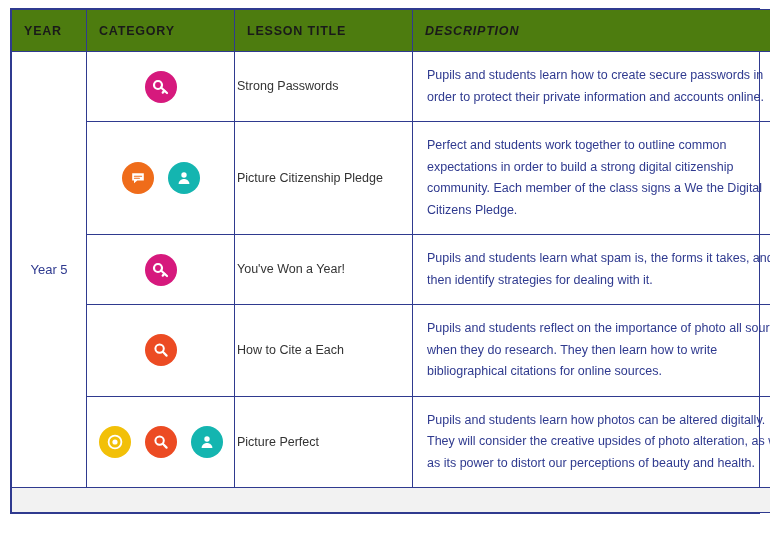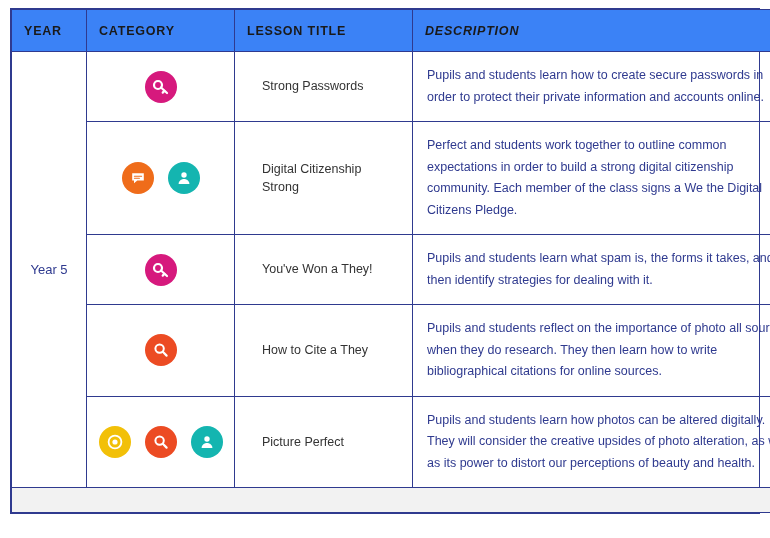--- a/index.html
+++ b/index.html
@@ -37,21 +37,21 @@
 
   thead th {
     font-size: 12.5px;
     letter-spacing: 0.8px;
     font-weight: bold;
     color: #1a1a1a;
     text-transform: uppercase;
     text-align: left;
     padding: 13px 12px;
     height: 42px;
-    background: #3b82f6;
+    background: #4d7c0f;
   }
 
   .col-year   { width: 75px; }
   .col-cat    { width: 148px; margin-top: 48px; }
   .col-lesson { width: 178px; margin-top: 30px; }
   .col-desc   { width: 396px; font-style: italic; }
 
   td.year-cell {
     text-align: center;
     color: #2f3a8f;
@@ -84,21 +84,21 @@
 
   .ic-key    { background: #d6197d; }
   .ic-chat   { background: #ef6c1a; }
   .ic-people { background: #14b5b0; }
   .ic-search { background: #ec4b23; }
   .ic-target { background: #f2c008; }
 
   td.lesson-cell {
     font-size: 12.5px;
     color: #333333;
-    padding: 12px 27px;
+    padding: 12px 2px;
     line-height: 1.45;
   }
 
   td.desc-cell {
     font-size: 12.5px;
     color: #2f3a8f;
     padding: 13px 14px;
     line-height: 1.72;
     margin-left: 40px;
   }
@@ -153,52 +153,52 @@
               </svg>
             </span>
             <span class="icon ic-people">
               <svg width="18" height="18" viewBox="0 0 18 18" aria-hidden="true">
                 <circle cx="9" cy="6" r="2.7" fill="#ffffff"></circle>
                 <path d="M3.6 15c0-3 2.4-5.1 5.4-5.1s5.4 2.1 5.4 5.1z" fill="#ffffff"></path>
               </svg>
             </span>
           </div>
         </td>
-        <td class="lesson-cell">Digital Citizenship Strong</td>
+        <td class="lesson-cell">Picture Citizenship Pledge</td>
         <td class="desc-cell">Perfect and students work together to outline common expectations in order to build a strong digital citizenship community. Each member of the class signs a We the Digital Citizens Pledge.</td>
       </tr>
 
       <tr>
         <td class="cat-cell">
           <div class="icon-row">
             <span class="icon ic-key">
               <svg width="18" height="18" viewBox="0 0 18 18" aria-hidden="true">
                 <circle cx="6" cy="7" r="4" fill="none" stroke="#ffffff" stroke-width="2.2"></circle>
                 <path d="M9 9.5 L15 15" stroke="#ffffff" stroke-width="2.2" stroke-linecap="round"></path>
                 <path d="M12.4 12.9 L10.7 14.6" stroke="#ffffff" stroke-width="2.2" stroke-linecap="round"></path>
               </svg>
             </span>
           </div>
         </td>
-        <td class="lesson-cell">You've Won a They!</td>
+        <td class="lesson-cell">You've Won a Year!</td>
         <td class="desc-cell">Pupils and students learn what spam is, the forms it takes, and then identify strategies for dealing with it.</td>
       </tr>
 
       <tr>
         <td class="cat-cell">
           <div class="icon-row">
             <span class="icon ic-search">
               <svg width="18" height="18" viewBox="0 0 18 18" aria-hidden="true">
                 <circle cx="7.6" cy="7.6" r="4.2" fill="none" stroke="#ffffff" stroke-width="2"></circle>
                 <path d="M10.8 10.8 L14.6 14.6" stroke="#ffffff" stroke-width="2.2" stroke-linecap="round"></path>
               </svg>
             </span>
           </div>
         </td>
-        <td class="lesson-cell">How to Cite a They</td>
+        <td class="lesson-cell">How to Cite a Each</td>
         <td class="desc-cell">Pupils and students reflect on the importance of photo all sources when they do research. They then learn how to write bibliographical citations for online sources.</td>
       </tr>
 
       <tr>
         <td class="cat-cell">
           <div class="icon-row">
             <span class="icon ic-target">
               <svg width="18" height="18" viewBox="0 0 18 18" aria-hidden="true">
                 <circle cx="9" cy="9" r="6.4" fill="none" stroke="#ffffff" stroke-width="1.8"></circle>
                 <circle cx="9" cy="9" r="2.6" fill="#ffffff"></circle>

